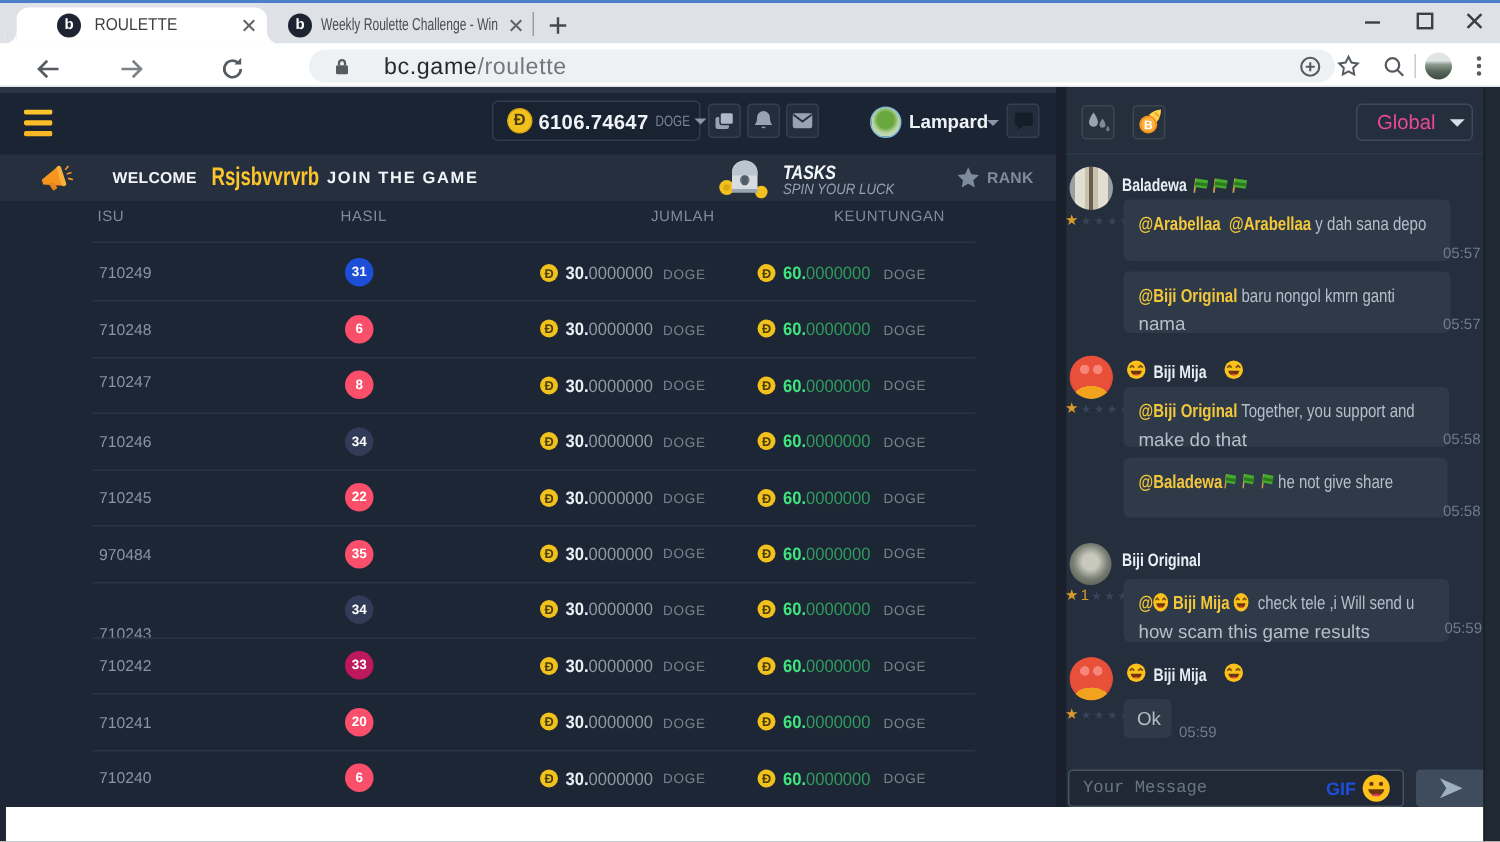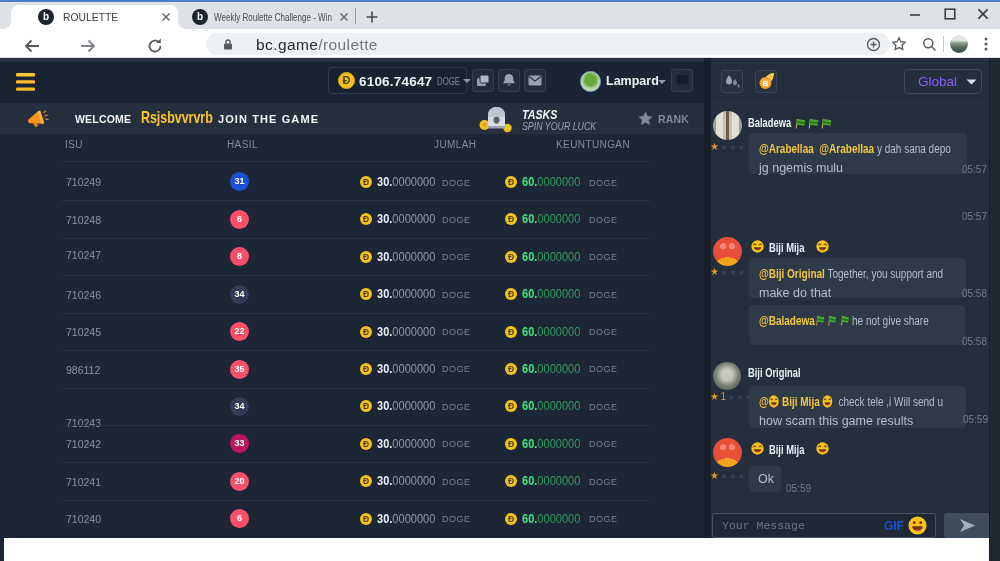--- a/index.html
+++ b/index.html
@@ -205,21 +205,21 @@
 <div class="a" style="left:62px;top:313px;width:588px;height:1px;background:#2a3442"></div>
 <div class="a rid" style="left:66px;top:326px">710245</div>
 <div class="circ" style="left:230px;top:322px;background:#fa4f6a">22</div>
 <div class="coin" style="left:360px;top:326px">Đ</div>
 <div class="a amt" style="left:377px;top:325px;color:#e9eef4">30.<span style="color:#8f99a6;font-weight:normal">0000000</span></div>
 <div class="a doge" style="left:442px;top:327px">DOGE</div>
 <div class="coin" style="left:505px;top:326px">Đ</div>
 <div class="a amt" style="left:522px;top:325px;color:#3fe57e">60.<span style="color:#2f9b5e;font-weight:normal">0000000</span></div>
 <div class="a doge" style="left:589px;top:327px">DOGE</div>
 <div class="a" style="left:62px;top:350px;width:588px;height:1px;background:#2a3442"></div>
-<div class="a rid" style="left:66px;top:364px">986112</div>
+<div class="a rid" style="left:66px;top:364px">970484</div>
 <div class="circ" style="left:230px;top:360px;background:#fa4f6a">35</div>
 <div class="coin" style="left:360px;top:363px">Đ</div>
 <div class="a amt" style="left:377px;top:362px;color:#e9eef4">30.<span style="color:#8f99a6;font-weight:normal">0000000</span></div>
 <div class="a doge" style="left:442px;top:364px">DOGE</div>
 <div class="coin" style="left:505px;top:363px">Đ</div>
 <div class="a amt" style="left:522px;top:362px;color:#3fe57e">60.<span style="color:#2f9b5e;font-weight:normal">0000000</span></div>
 <div class="a doge" style="left:589px;top:364px">DOGE</div>
 <div class="a" style="left:62px;top:388px;width:588px;height:1px;background:#2a3442"></div>
 <div class="a rid" style="left:66px;top:417px">710243</div>
 <div class="circ" style="left:230px;top:397px;background:#323b58">34</div>
@@ -267,21 +267,21 @@
     </svg>
 <div class="a" style="left:755px;top:70px;width:22px;height:23px;background:#28323f;border:1px solid #3a4654;border-radius:3px"></div>
 <svg class="a" style="left:758px;top:72px" width="18" height="19" viewBox="0 0 18 19">
       <path d="M16 1c-3 .2-6 1.5-8 3.5l5 5C15 7.5 16 4 16 1z" fill="#ffd34d"></path>
       <path d="M12 3l3 3" stroke="#f7941d" stroke-width="1"></path>
       <circle cx="7.5" cy="11" r="6" fill="#f7941d"></circle>
       <circle cx="7.5" cy="11" r="4.6" fill="#ffb13f"></circle>
       <text x="7.5" y="14" font-size="8" font-weight="bold" fill="#fff" text-anchor="middle" font-family="Liberation Sans">B</text>
     </svg>
 <div class="a" style="left:904px;top:69px;width:78px;height:25px;border:1px solid #3e4a5a;border-radius:4px"></div>
-<div class="a" style="left:918px;top:74px;font-size:13.5px;color:#8b5cf6">Global</div>
+<div class="a" style="left:918px;top:74px;font-size:13.5px;color:#ec4899">Global</div>
 <svg class="a" style="left:966px;top:79px" width="11" height="6" viewBox="0 0 11 6">
       <path d="M0.5 0.5L5.5 5.5L10.5 0.5Z" fill="#d6dee8"></path>
     </svg>
 <div class="a" style="left:711px;top:102px;width:278px;height:1px;background:#2c3745"></div>
 <div class="a" style="left:713px;top:111px;width:29px;height:29px;border-radius:50%;background:linear-gradient(90deg,#9aa0a0 0 12%,#e2dfd2 12% 35%,#c9c0ad 35% 45%,#6a5d4d 45% 55%,#c9c0ad 55% 65%,#e2dfd2 65% 88%,#9aa0a0 88%),linear-gradient(180deg,#a8b4bc 0 28%,#e0dccd 28% 72%,#584e40 72%)"></div>
 <div class="nam" style="left:748px;top:116px">Baladewa</div>
 <svg class="a" style="left:794px;top:118px" width="12" height="11" viewBox="0 0 12 11">
       <path d="M2.2 10.5L3.4 1" stroke="#caa24a" stroke-width="1.2" fill="none"></path>
       <path d="M3.4 1l8 1.2-1 5.6-8-1.2z" fill="#46a930"></path>
       <path d="M3.1 3.1l8.2 1.2-.4 2-8.2-1.2z" fill="#2a7a1c"></path>
@@ -292,23 +292,26 @@
       <path d="M3.1 3.1l8.2 1.2-.4 2-8.2-1.2z" fill="#2a7a1c"></path>
     </svg>
 <svg class="a" style="left:820px;top:118px" width="12" height="11" viewBox="0 0 12 11">
       <path d="M2.2 10.5L3.4 1" stroke="#caa24a" stroke-width="1.2" fill="none"></path>
       <path d="M3.4 1l8 1.2-1 5.6-8-1.2z" fill="#46a930"></path>
       <path d="M3.1 3.1l8.2 1.2-.4 2-8.2-1.2z" fill="#2a7a1c"></path>
     </svg>
 <div class="strs" style="left:710px;top:141px"><span style="color:#d99a2b;font-size:10px">★</span><span style="color:#39445a">★★★★</span></div>
 <div class="bub" style="left:749px;top:133px;width:218px;height:41px">
       <div class="ln"><span class="men">@Arabellaa</span>&nbsp; <span class="men">@Arabellaa</span> y dah sana depo</div>
-      <div>jg ngemis mulu</div>
     </div>
 <div class="ts" style="right:13px;top:164px">05:57</div>
+<div class="bub" style="left:749px;top:181px;width:218px;height:41px">
+      <div class="ln"><span class="men">@Biji Original</span> baru nongol kmrn ganti</div>
+      <div>nama</div>
+    </div>
 <div class="ts" style="right:13px;top:211px">05:57</div>
 <div class="a" style="left:713px;top:237px;width:29px;height:29px;border-radius:50%;background:radial-gradient(circle at 35% 32%,#f8857a 0 11%,transparent 12%),radial-gradient(circle at 65% 32%,#f8857a 0 11%,transparent 12%),radial-gradient(ellipse 38% 22% at 50% 92%,#f2a31d 0 99%,transparent 100%),radial-gradient(circle at 50% 45%,#e8503a 0 60%,#c03a28 100%)"></div>
 <svg class="a" style="left:751px;top:240px" width="13" height="13" viewBox="0 0 16 16">
       <circle cx="8" cy="8" r="7.6" fill="#fcc21b"></circle>
       <path d="M2.6 6.3l1.9-1.6 1.9 1.6" stroke="#7a4f10" fill="none" stroke-width="1.4"></path>
       <path d="M9.6 6.3l1.9-1.6 1.9 1.6" stroke="#7a4f10" fill="none" stroke-width="1.4"></path>
       <path d="M3.4 8.8a4.7 4.7 0 0 0 9.2 0z" fill="#6d3410"></path>
       <path d="M5.6 12.4a5 2.6 0 0 0 4.8 0 2.6 1.8 0 0 0-4.8 0z" fill="#e84d3d"></path>
     </svg>
 <div class="nam" style="left:769px;top:241px">Biji Mija</div>

